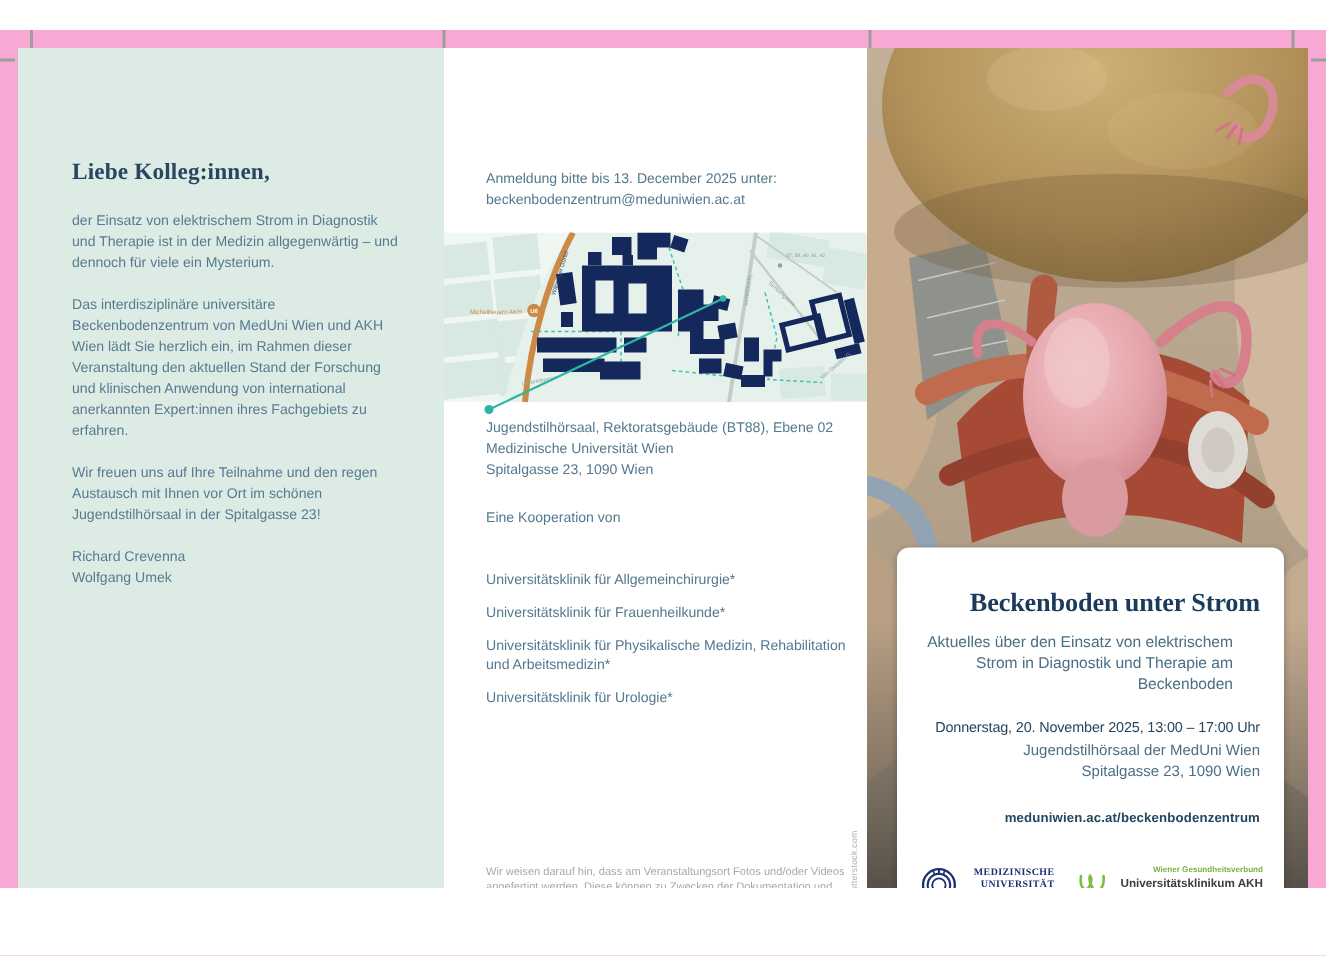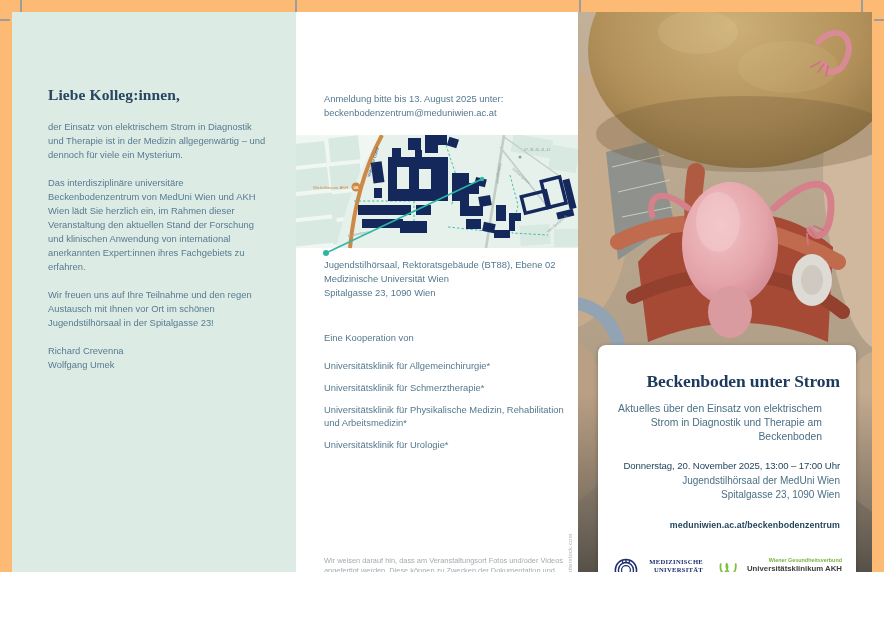--- a/index.html
+++ b/index.html
@@ -1,18 +1,18 @@
 <!DOCTYPE html>
 <html><head>
 <meta charset="utf-8">
 <style>
   html,body{margin:0;padding:0;background:#ffffff;}
   .canvas{
-    position:relative;width:884px;height:572px;background:#fdba74;overflow:hidden;
-    font-family:"Liberation Sans",sans-serif;-webkit-font-smoothing:antialiased;
+    position:relative;width:884px;height:572px;background:#f9a8d4;overflow:hidden;
+    font-family:"Liberation Sans",sans-serif;margin-top:20px;-webkit-font-smoothing:antialiased;
   }
   
   .crop{position:absolute;background:#9d9d9d;}
   .crop.v{width:2px;height:12px;top:0;}
   .crop.vb{width:2px;height:9px;top:628px;}
   .crop.h{height:2px;width:10px;left:0;}
   .crop.hr{height:2px;width:10px;left:874px;}
 
   
   .panel{position:absolute;top:12px;height:613px;}
@@ -29,21 +29,21 @@
   .closing{margin-top:26px;}
   .signature{margin:0;font-size:9.4px;line-height:14px;color:#587a90;}
 
   
   .mid-block{position:absolute;font-size:9.4px;line-height:14px;color:#54788e;}
   .reg{left:28px;top:80px;}
   .map-wrap{position:absolute;left:0;top:123px;width:282px;height:130px;}
   .map-svg{display:block;}
   .map-svg text{font-family:"Liberation Sans",sans-serif;}
   .venue-caption{left:28px;top:246px;white-space:nowrap;}
-  .coop-head{left:28px;top:319px;}
+  .coop-head{left:28px;top:306px;}
   .coop-list{left:28px;top:347px;width:241px;}
   .coop-item{margin:0 0 9px 0;font-size:9.4px;line-height:13px;color:#54788e;}
   .coop-note{margin-top:22px;}
   .disclaimer{left:28px;top:544px;width:241px;font-size:7.4px;line-height:10.4px;color:#a3abae;}
   .credit{
     position:absolute;left:271px;top:468px;height:145px;
     writing-mode:vertical-rl;transform:rotate(180deg);
     font-size:5.8px;letter-spacing:.2px;color:#a9b1b5;
   }
 
@@ -94,21 +94,21 @@
     <p class="body-copy">der Einsatz von elektrischem Strom in Diagnostik und Therapie ist in der Medizin allgegenwärtig – und dennoch für viele ein Mysterium.</p>
     <p class="body-copy">Das interdisziplinäre universitäre Beckenbodenzentrum von MedUni Wien und AKH Wien lädt Sie herzlich ein, im Rahmen dieser Veranstaltung den aktuellen Stand der Forschung und klinischen Anwendung von international anerkannten Expert:innen ihres Fachgebiets zu erfahren.</p>
     <p class="body-copy">Wir freuen uns auf Ihre Teilnahme und den regen Austausch mit Ihnen vor Ort im schönen Jugendstilhörsaal in der Spitalgasse 23!</p>
     <p class="signature">Richard Crevenna</p>
     <p class="signature">Wolfgang Umek</p>
   </div>
 
   <div class="panel panel-mid">
 
     <div class="mid-block reg">
-      <div>Anmeldung bitte bis 13. August 2025 unter:</div>
+      <div>Anmeldung bitte bis 13. December 2025 unter:</div>
       <div>beckenbodenzentrum@meduniwien.ac.at</div>
     </div>
 
     <div class="map-wrap">
       <svg class="map-svg" width="282" height="130" viewBox="0 0 282 130" xmlns="http://www.w3.org/2000/svg">
         <rect x="0" y="0" width="282" height="113" fill="#f0f7f3"></rect>
         <g fill="#d7e9e0" transform="rotate(-6 30 60)">
           <rect x="-8" y="6" width="42" height="22"></rect>
             <rect x="-8" y="32" width="42" height="22"></rect>
           <rect x="-8" y="58" width="44" height="22"></rect>
@@ -187,21 +187,21 @@
     <div class="mid-block venue-caption">
       <div>Jugendstilhörsaal, Rektoratsgebäude (BT88), Ebene 02</div>
       <div>Medizinische Universität Wien</div>
       <div>Spitalgasse 23, 1090 Wien</div>
     </div>
 
     <div class="mid-block coop-head">Eine Kooperation von</div>
 
     <div class="mid-block coop-list">
       <p class="coop-item">Universitätsklinik für Allgemeinchirurgie*</p>
-      <p class="coop-item">Universitätsklinik für Schmerztherapie*</p>
+      <p class="coop-item">Universitätsklinik für Frauenheilkunde*</p>
       <p class="coop-item">Universitätsklinik für Physikalische Medizin, Rehabilitation und Arbeitsmedizin*</p>
       <p class="coop-item">Universitätsklinik für Urologie*</p>
     </div>
 
     <div class="mid-block disclaimer">Wir weisen darauf hin, dass am Veranstaltungsort Fotos und/oder Videos angefertigt werden. Diese können zu Zwecken der Dokumentation und Nachberichterstattung der Veranstaltung in Print- und Online-Medien, auf verschiedenen Social-Media-Plattformen und auf der Website der MedUni Wien veröffentlicht werden.</div>
     <div class="credit">Coverfoto: pics/Shutterstock.com</div>
   </div>
 
   <div class="panel panel-right">
 

